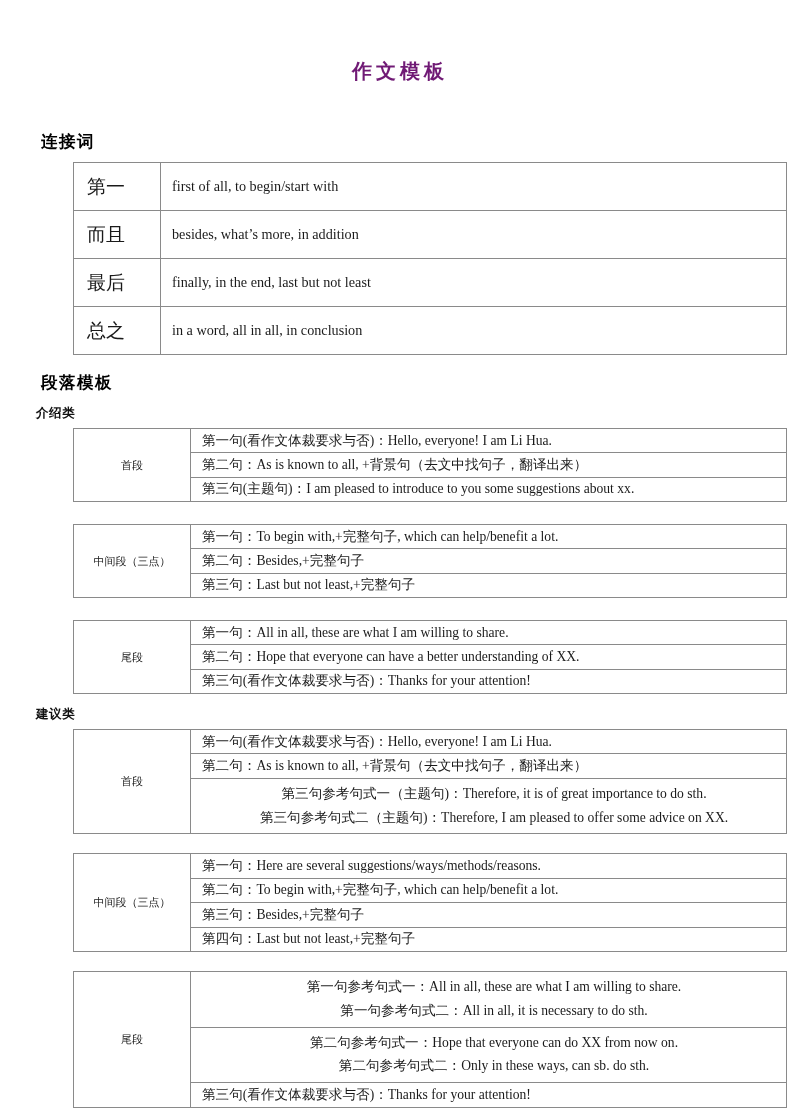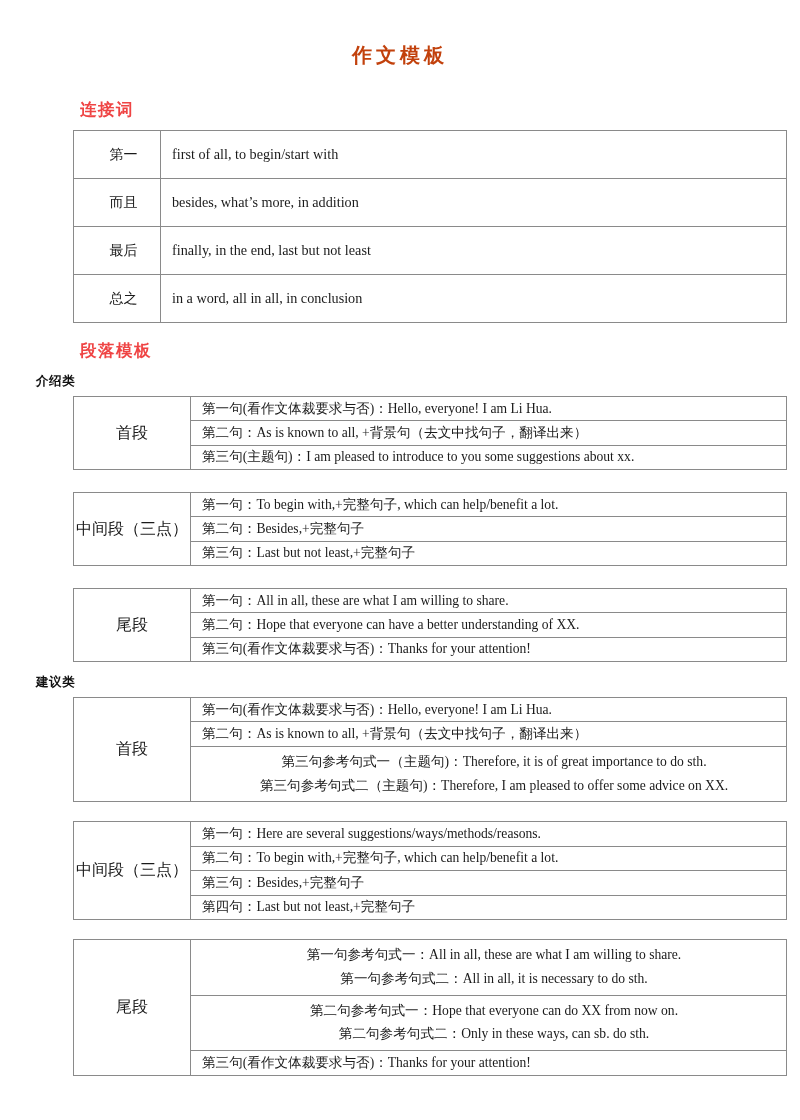--- a/index.html
+++ b/index.html
@@ -20,32 +20,32 @@
     width: 800px;
     height: 1120px;
     padding: 0;
   }
   .doc-title {
     text-align: center;
     font-family: "Liberation Serif", "DejaVu Serif", serif;
     font-size: 20px;
     font-weight: 700;
     letter-spacing: 4px;
-    margin: 0;
+    margin: 16px;
     padding-top: 42px;
     padding-bottom: 0;
-    color: #c2410c;
+    color: #701a75;
   }
   .section-h {
     font-size: 16.5px;
     font-weight: 700;
     letter-spacing: 1.5px;
     margin: 0;
-    padding-left: 80px;
-    color: #ef4444;
+    padding-left: 41px;
+    color: #000000;
   }
   .sec-connectives { padding-top: 30px; padding-bottom: 9px; }
   .sec-paragraph { padding-top: 17px; padding-bottom: 9px; }
   .sub-h {
     font-size: 12.5px;
     font-weight: 700;
     letter-spacing: 0.6px;
     margin: 0;
     padding-left: 36px;
     color: #111;
@@ -63,36 +63,36 @@
   }
   table.tbl td {
     border: 1.1px solid #8a8a8a;
     padding: 0;
     vertical-align: middle;
   }
   
   .tbl-conn { margin-bottom: 0; }
   .tbl-conn td.k {
     width: 87px;
-    text-align: center;
+    text-align: left;
     padding: 6px 0 6px 13px;
-    font-size: 14px;
+    font-size: 19px;
     height: 33px;
   }
   .tbl-conn td.v {
     padding: 6px 0 6px 11px;
     font-size: 14.2px;
     height: 48px;
   }
   
   .tbl-para { margin-bottom: 0; }
   .tbl-para td.label {
     width: 117px;
     text-align: center;
-    font-size: 16px;
+    font-size: 11px;
     padding: 2px 2px;
   }
   .tbl-para td.line {
     padding: 2.5px 0 2.5px 11px;
     font-size: 13.6px;
     line-height: 1.35;
     height: 24px;
     white-space: nowrap;
   }
   .tbl-para td.line.stack {

